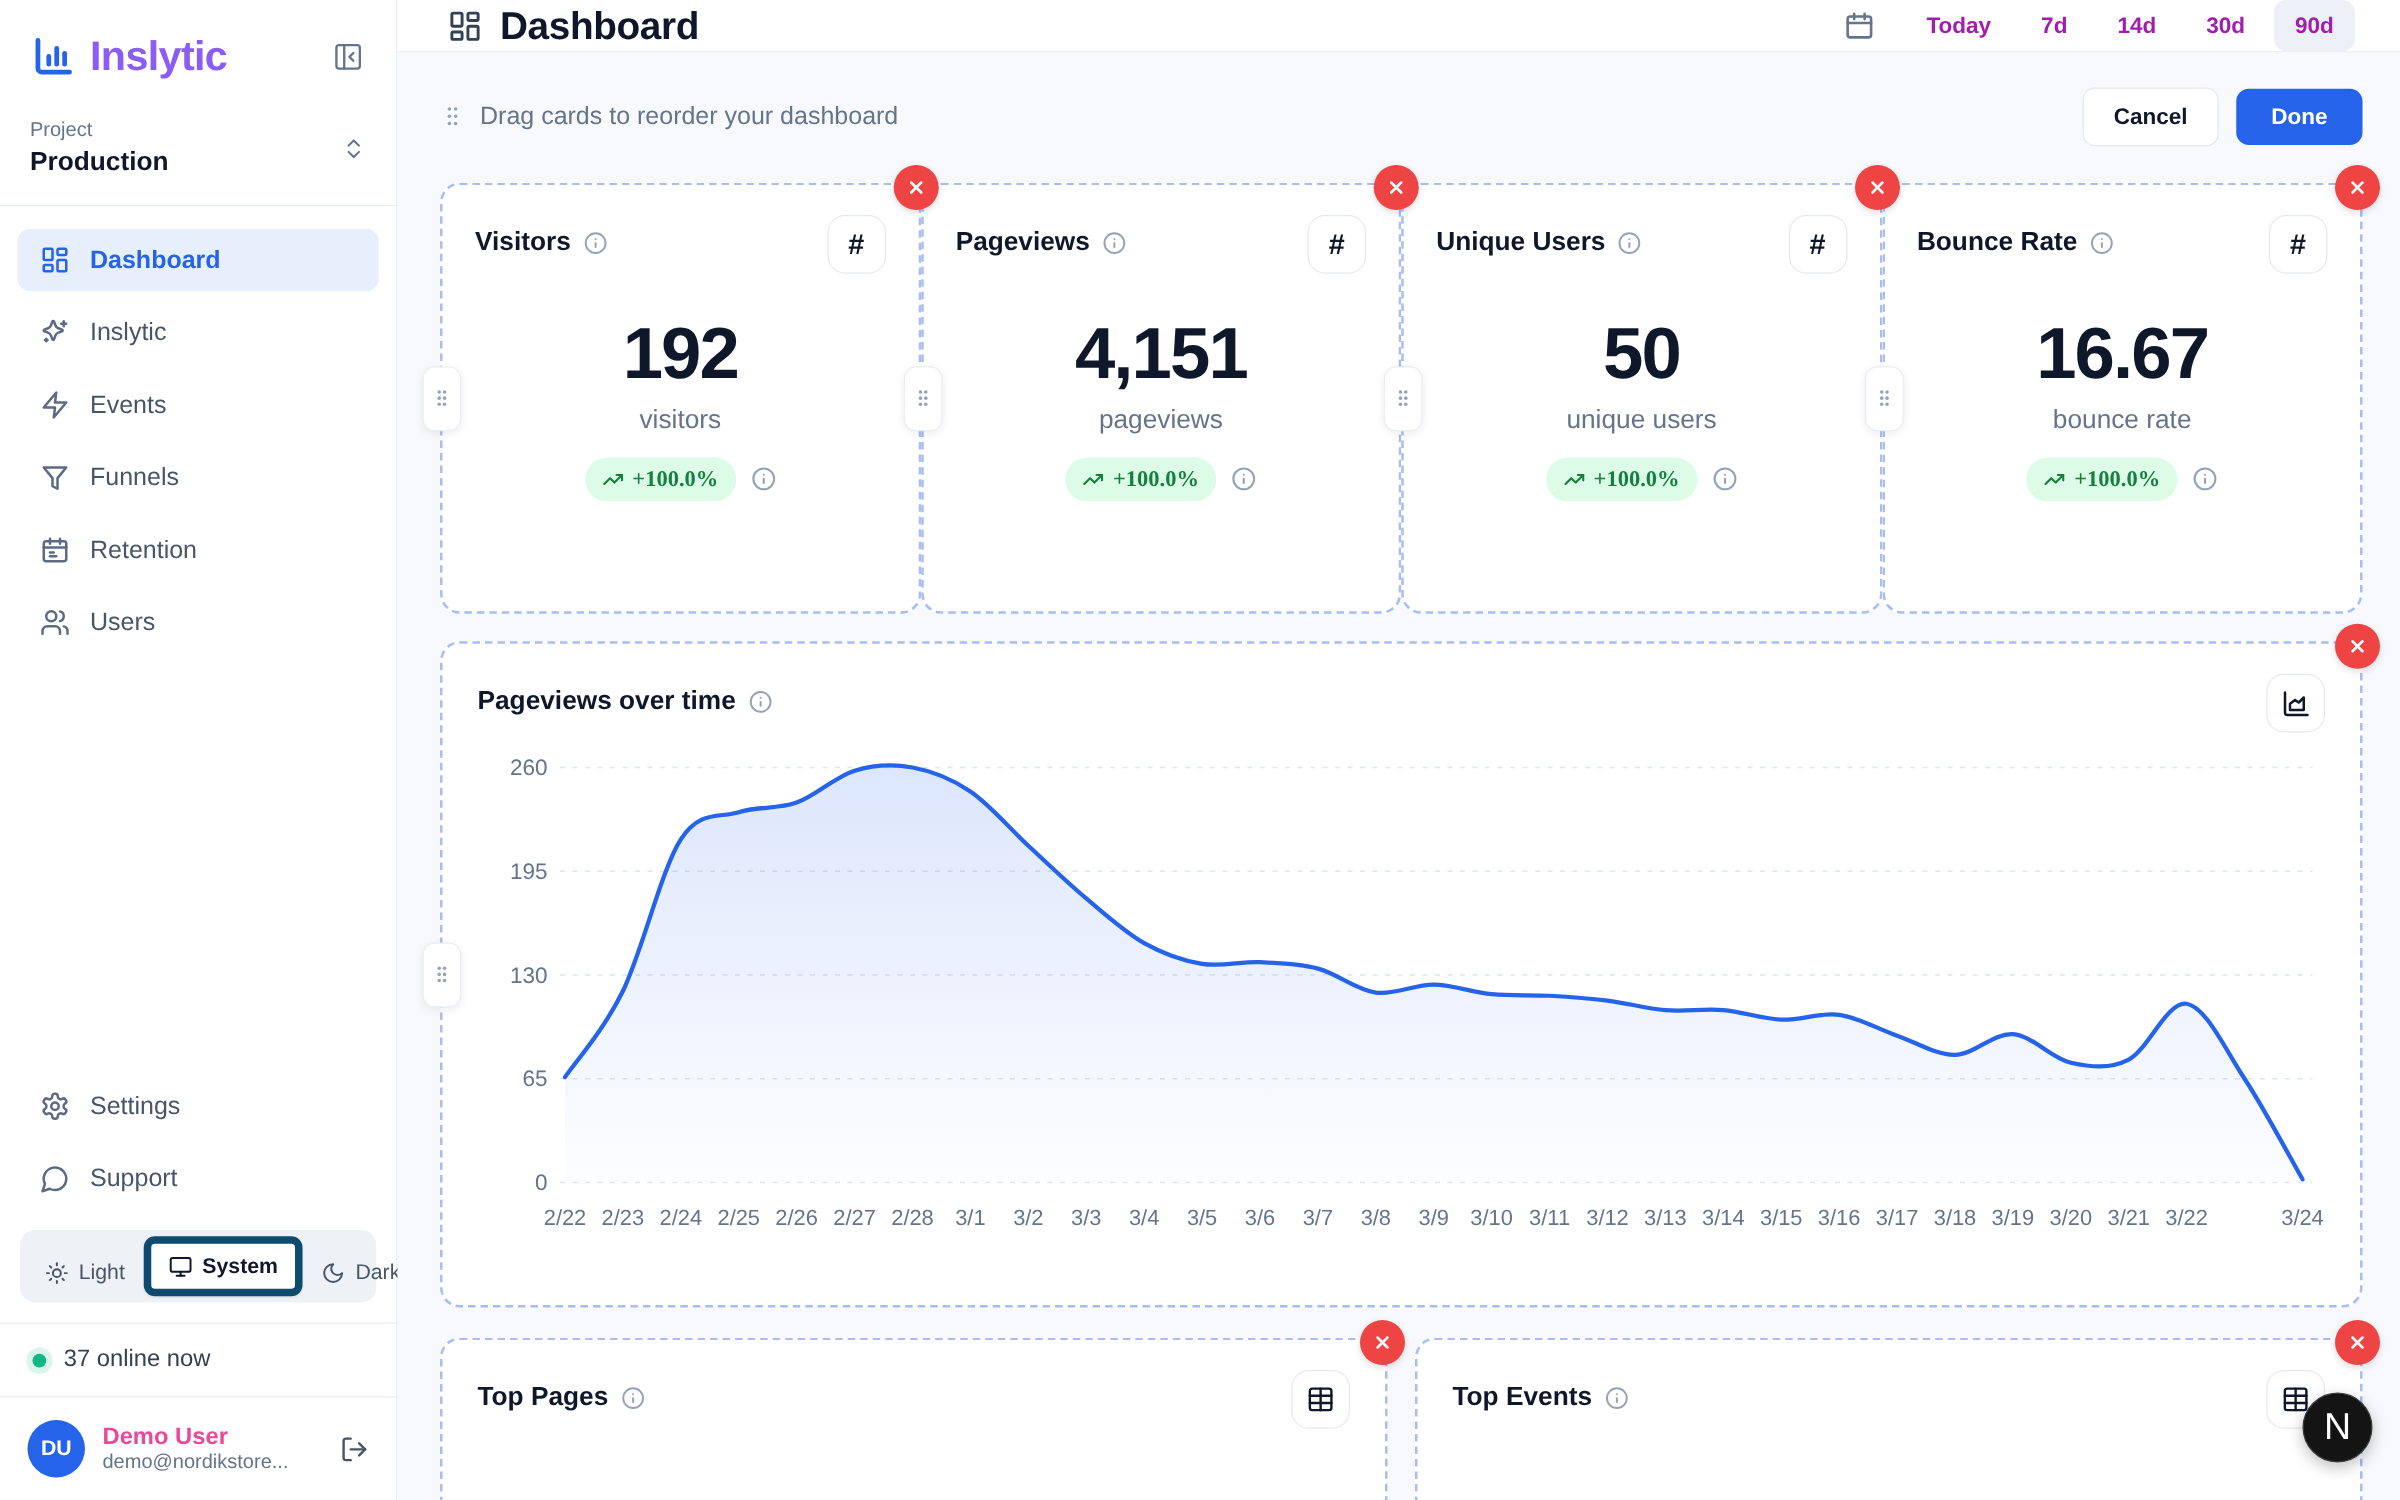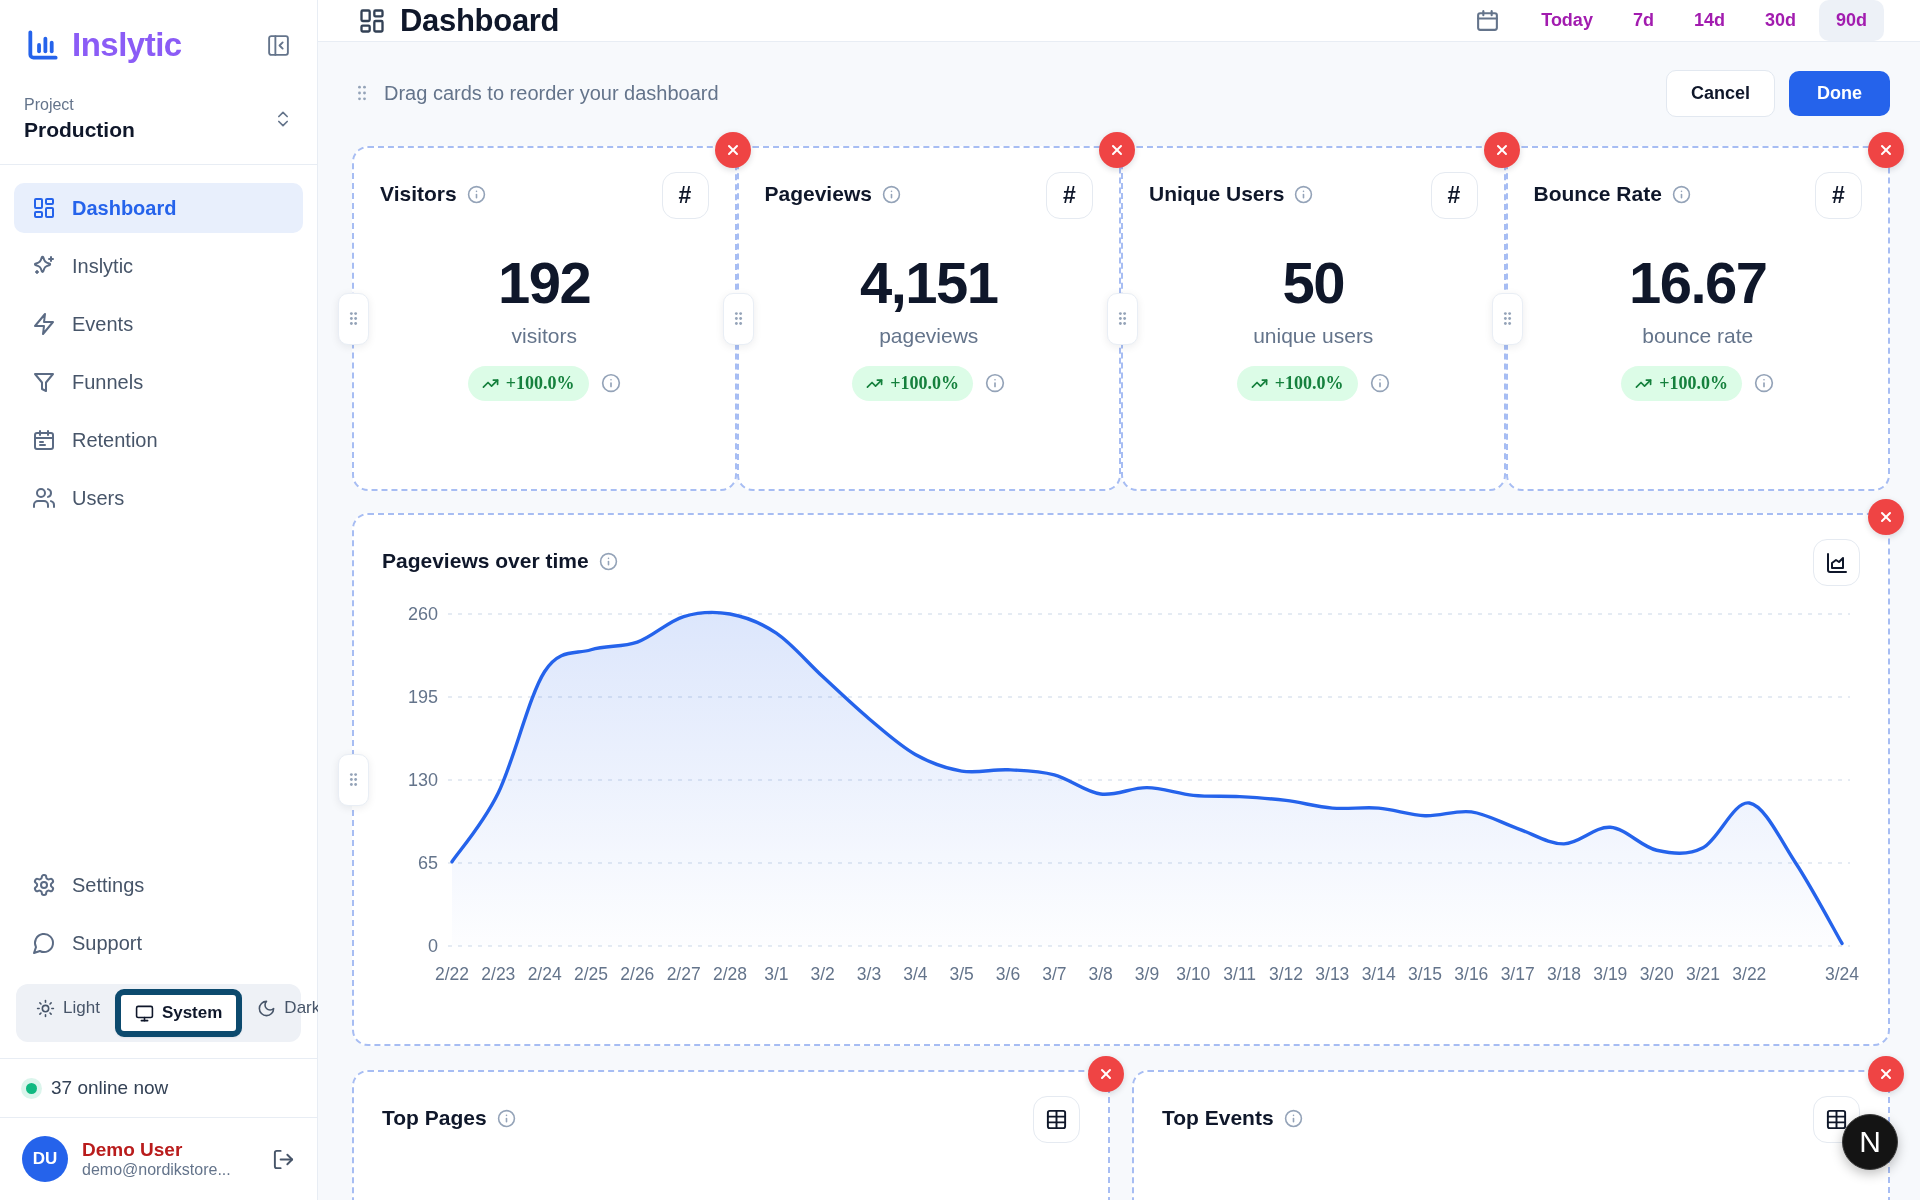--- a/index.html
+++ b/index.html
@@ -22,30 +22,30 @@
   .chevrons { color:#64748b; }
   .divider { height:1px; background:#e8edf4; }
   .nav { padding:18px 14px 0 14px; display:flex; flex-direction:column; gap:8px; }
   .nav-item { display:flex; align-items:center; gap:16px; padding:13px 18px; border-radius:10px; font-size:20px; color:#475569; cursor:pointer; }
   .nav-item .nicon { color:#5b6b84; display:flex; }
   .nav-item.active { background:#e8effc; color:#2563eb; font-weight:600; }
   .nav-item.active .nicon { color:#2563eb; }
   .side-spacer { flex:1; }
   .footer-nav { padding:0 14px; display:flex; flex-direction:column; gap:8px; }
   .theme-row { padding:16px 16px; }
-  .theme-toggle { background:#eef1f6; border-radius:12px; padding:5px; display:flex; align-items:flex-start; justify-content:space-between; }
+  .theme-toggle { background:#eef1f6; border-radius:12px; padding:5px; display:flex; align-items:flex-end; justify-content:space-between; }
   .theme-btn { display:flex; align-items:center; gap:8px; padding:8px 14px; border-radius:9px; font-size:17px; color:#475569; cursor:pointer; background:transparent; border:1px solid transparent; }
   .theme-btn.active { background:#fff; border:6px solid #0c4a6e; color:#0f172a; font-weight:600; box-shadow:0 1px 2px rgba(15,23,42,.06); }
   .online-row { display:flex; align-items:center; gap:14px; padding:18px 26px; }
   .online-dot { width:11px; height:11px; border-radius:50%; background:#10b981; box-shadow:0 0 0 5px rgba(16,185,129,.15); }
   .online-text { font-size:19px; color:#334155; }
   .user-row { display:flex; align-items:center; gap:14px; padding:18px 22px; }
   .avatar { width:46px; height:46px; border-radius:50%; background:#2563eb; color:#fff; font-size:17px; font-weight:700; display:flex; align-items:center; justify-content:center; }
   .user-texts { flex:1; min-width:0; }
-  .user-name { font-size:19px; font-weight:700; color:#b91c1c; }
+  .user-name { font-size:19px; font-weight:700; color:#ec4899; }
   .user-email { font-size:16px; color:#64748b; white-space:nowrap; overflow:hidden; }
   .logout-btn { color:#475569; cursor:pointer; }
 
   
   .main { flex:1; display:flex; flex-direction:column; }
   .topbar { height:88px; background:#fff; border-bottom:1px solid #e8edf4; display:flex; align-items:center; padding:0 40px; }
   .title-wrap { display:flex; align-items:center; gap:14px; flex:1; }
   .title-icon { color:#334155; }
   .page-title { font-size:31px; font-weight:800; color:#0f172a; letter-spacing:-0.3px; }
   .range-wrap { display:flex; align-items:center; gap:6px; }

